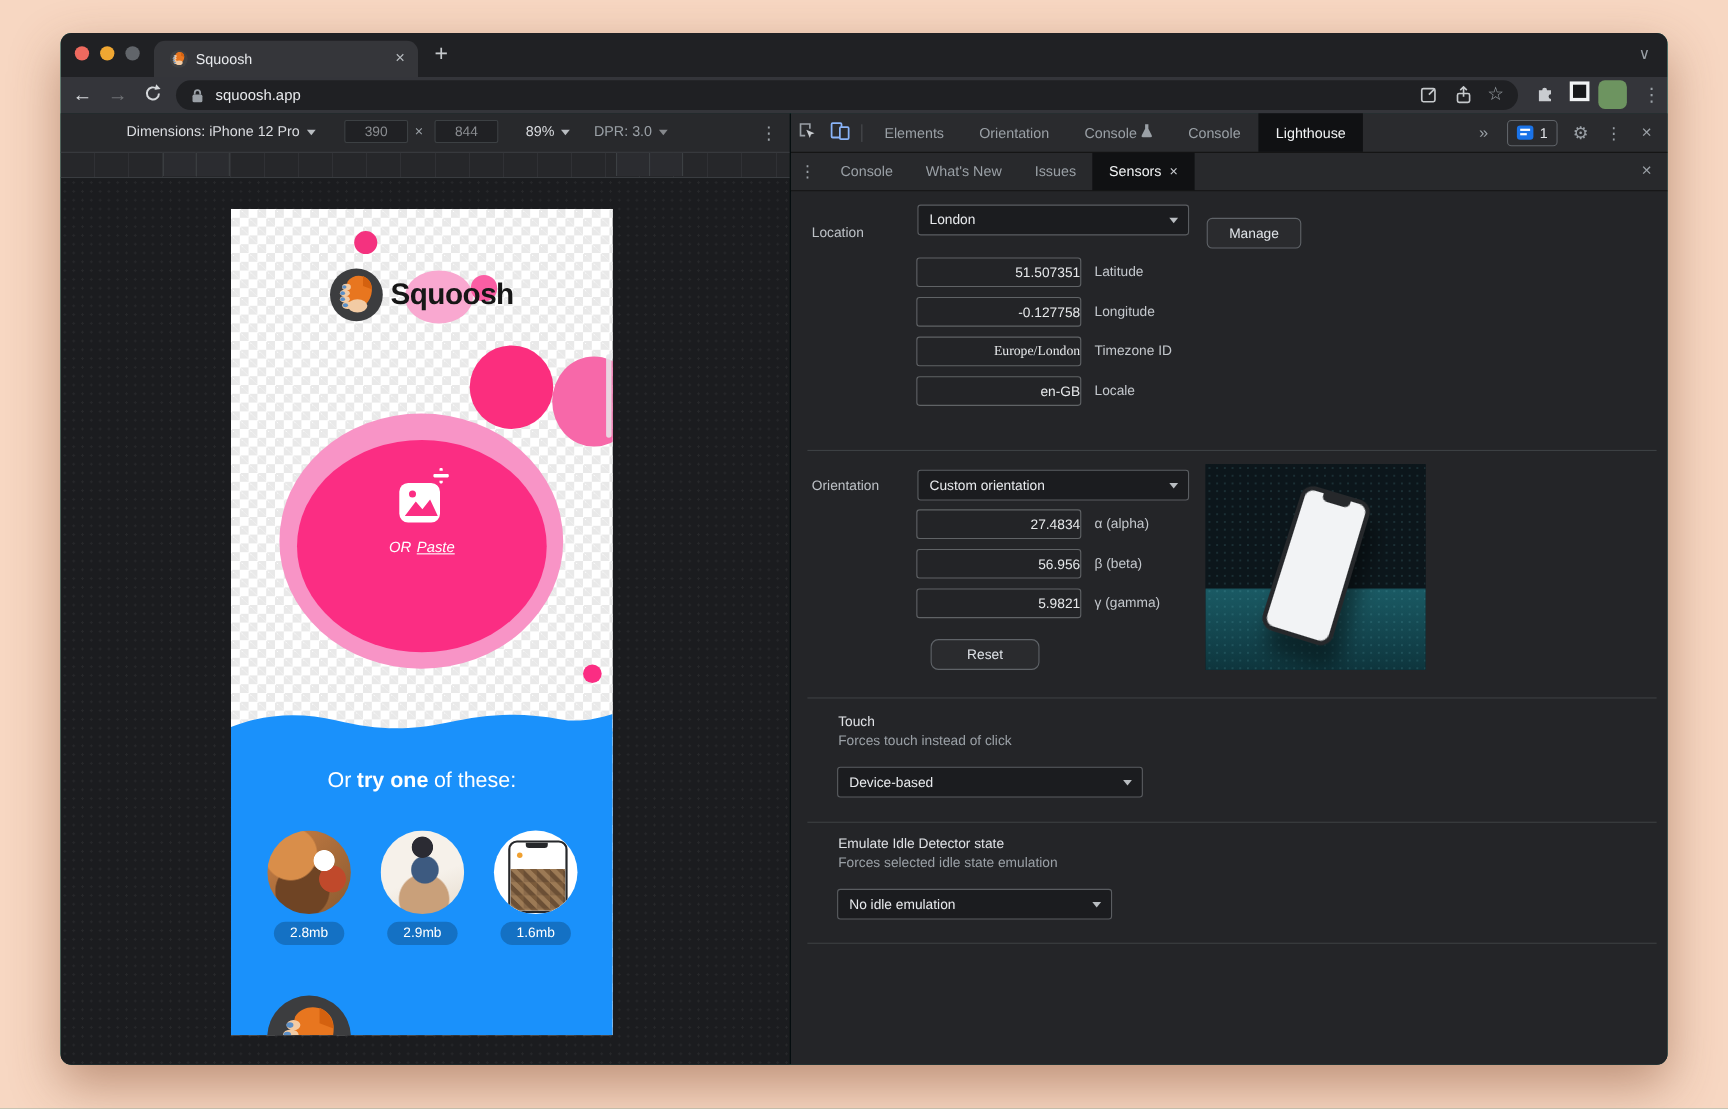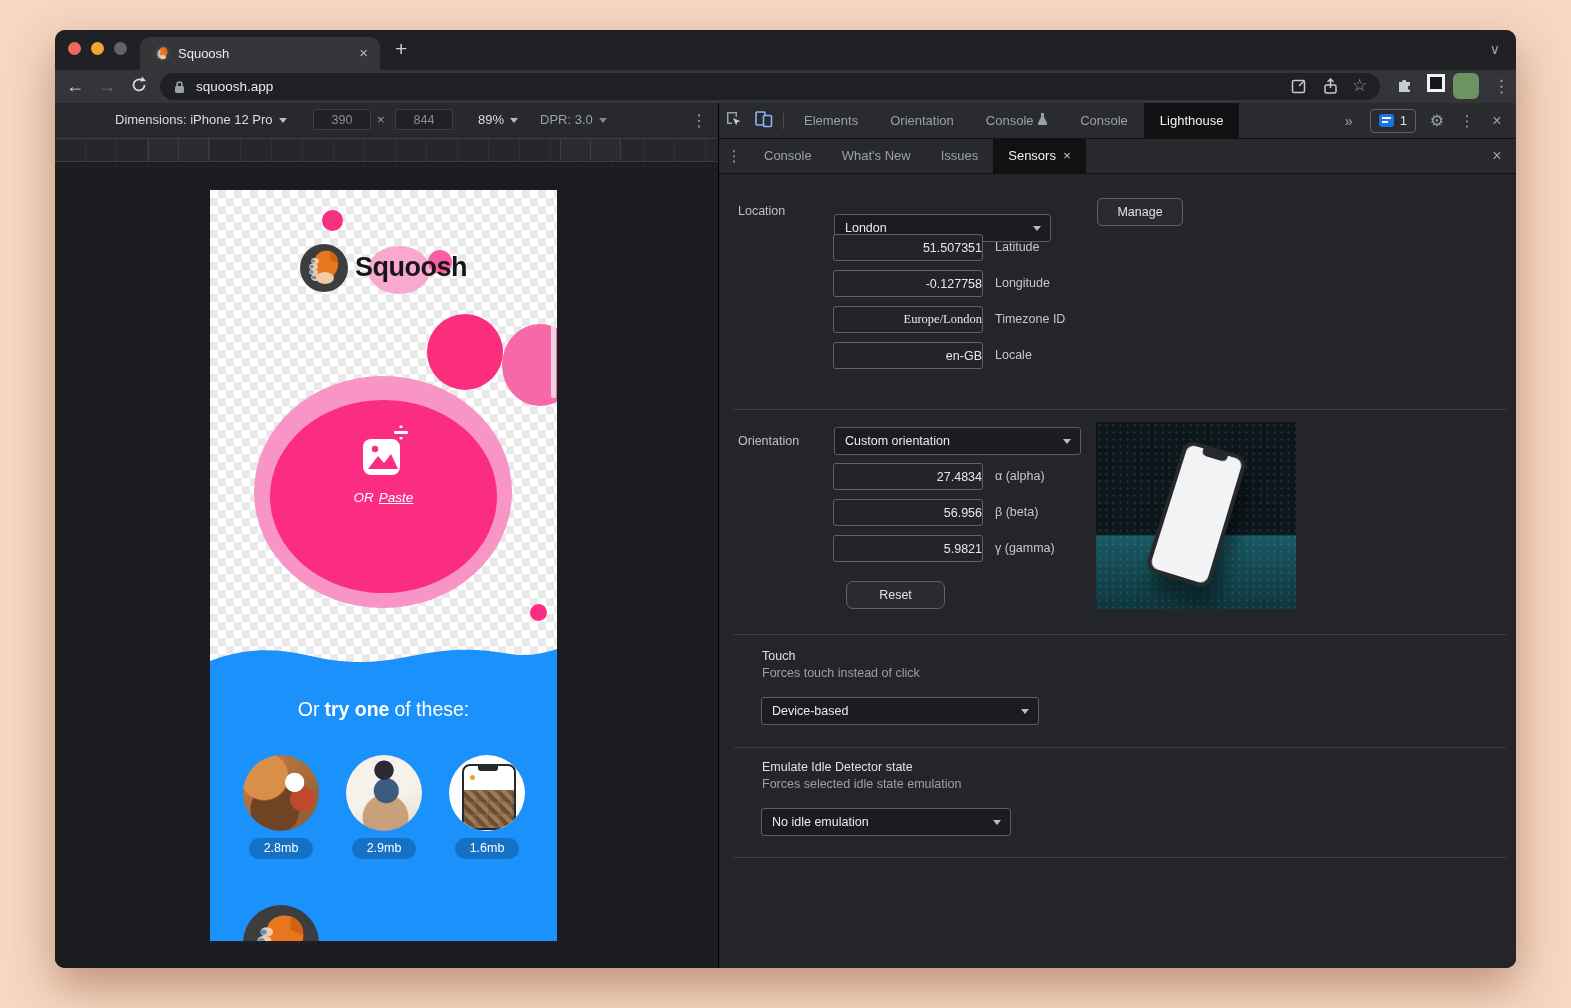--- a/index.html
+++ b/index.html
@@ -296,21 +296,21 @@
         <span class="icobtn gly" style="font-size:15px;">⋮</span>
         <span class="drtab">Console</span>
         <span class="drtab">What's New</span>
         <span class="drtab">Issues</span>
         <span class="drtab sel"><span>Sensors</span>&nbsp;&nbsp;<span class="gly" style="color:#c9ccd0;">×</span></span>
         <span class="icobtn gly" style="margin-left:auto;font-size:16px;margin-right:4px;">×</span>
       </div>
 
       <div id="sensors">
         <span class="slabel" style="top:30px;">Location</span>
-        <div class="dsel" style="left:115px;top:40px;width:217px;"><span>London</span><span class="car"></span></div>
+        <div class="dsel" style="left:115px;top:12px;width:247px;"><span>London</span><span class="car"></span></div>
         <div class="dbtn" style="left:378px;top:24px;width:86px;height:28px;line-height:26px;">Manage</div>
 
         <input class="sin" style="top: 60px;" value="51.507351">
         <span class="slab" style="top:60px;">Latitude</span>
         <input class="sin" style="top: 96px;" value="-0.127758">
         <span class="slab" style="top:96px;">Longitude</span>
         <input class="sin" style="top: 132px; font-family: Liberation Serif, serif;" value="Europe/London">
         <span class="slab" style="top:132px;">Timezone ID</span>
         <input class="sin" style="top: 168px;" value="en-GB">
         <span class="slab" style="top:168px;">Locale</span>

